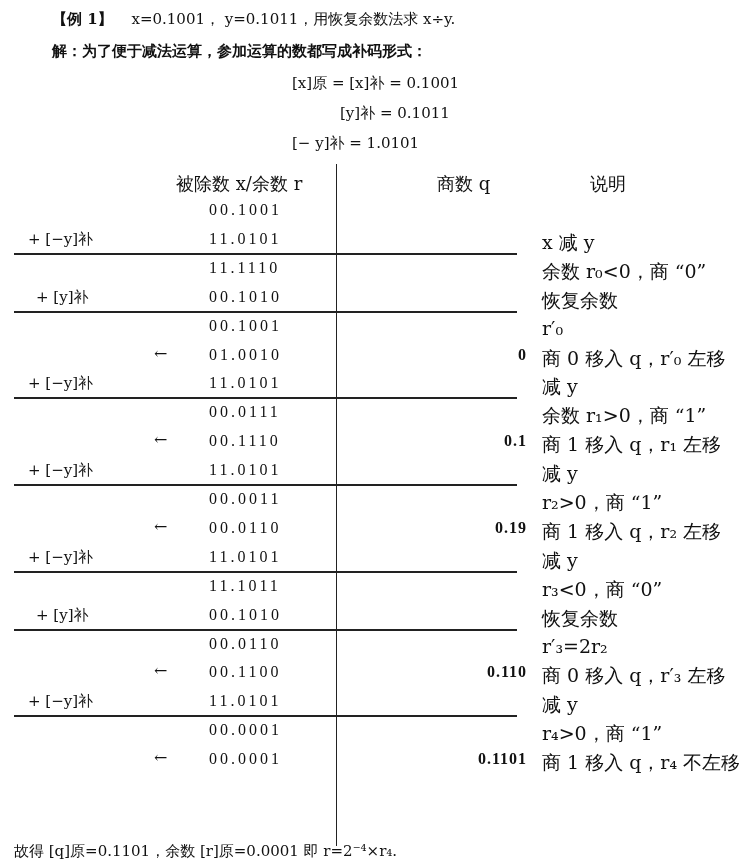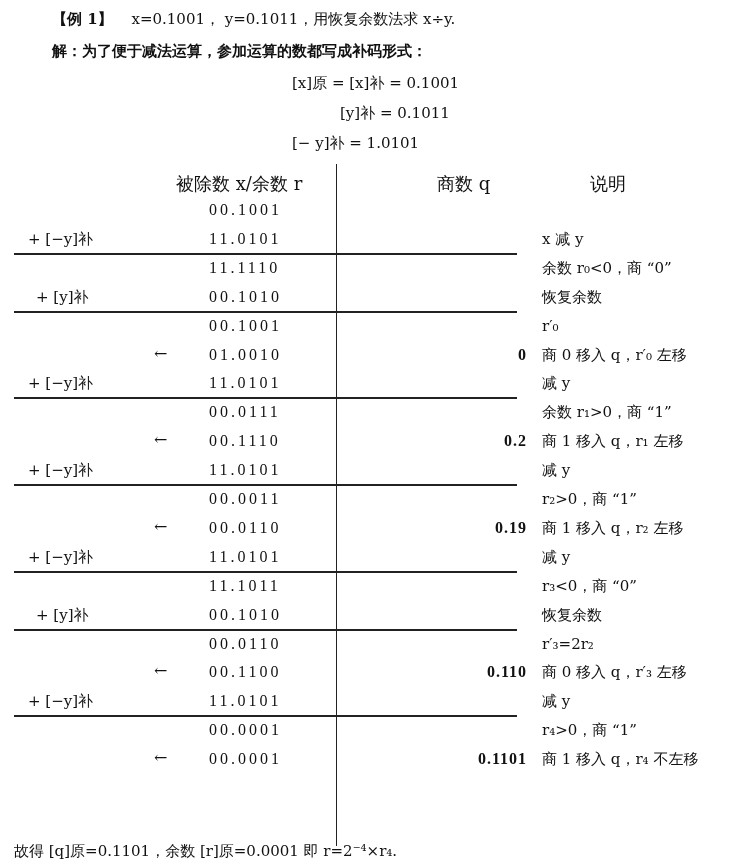--- a/index.html
+++ b/index.html
@@ -9,21 +9,21 @@
   .b { font-weight:bold; }
   .hdr { position:absolute; top:172px; font-size:18px; }
   .vline { position:absolute; left:336px; top:164px; width:1px; height:682px; background:#222; }
   .hline { position:absolute; left:14px; width:503px; height:2px; background:#222; }
   .row { position:absolute; left:12px; width:744px; height:28px; font-size:15px; }
   .row .op { position:absolute; left:16px; top:4px; }
   .row .op.indent { left:24px; }
   .row .arrow { position:absolute; left:142px; top:2px; font-size:16px; }
   .row .val { position:absolute; left:197px; top:4px; letter-spacing:3px; font-family:"Liberation Serif", serif; font-size:16px; }
   .row .q { position:absolute; right:229px; top:4px; text-align:right; font-family:"Liberation Serif", serif; font-size:16px; letter-spacing:1px; }
-  .row .note { position:absolute; left:530px; top:4px; font-size:15px; }
+  .row .note { position:absolute; left:530px; top:4px; font-size:19px; }
 </style>
 </head>
 <body>
 
 <div class="line" style="left:52px;top:10px;">
   <span class="b">【例 1】</span>
   <span style="margin-left:14px;">x=0.1001，  y=0.1011，用恢复余数法求 x÷y.</span>
 </div>
 <div class="line b" style="left:52px;top:42px;">解：为了便于减法运算，参加运算的数都写成补码形式：</div>
 <div class="line" style="left:292px;top:74px;">[x]原 = [x]补 = 0.1001</div>
@@ -84,21 +84,21 @@
     <div class="hline" style="top: 397.3px;"></div>
     <div class="row" style="top: 399.3px;">
       <span class="op"></span>
       <span class="val">00.0111</span>
       <span class="q b"></span>
       <span class="note">余数 r₁&gt;0，商 “1”</span>
     </div>
     <div class="row" style="top: 428.2px;">
       <span class="arrow">←</span>
       <span class="val">00.1110</span>
-      <span class="q b">0.2</span>
+      <span class="q b">0.1</span>
       <span class="note">商 1 移入 q，r₁ 左移</span>
     </div>
     <div class="row" style="top: 457.1px;">
       <span class="op">+ [−y]补</span>
       <span class="val">11.0101</span>
       <span class="q b"></span>
       <span class="note">减 y</span>
     </div>
     <div class="hline" style="top: 484px;"></div>
     <div class="row" style="top: 486px; text-align: center;">

